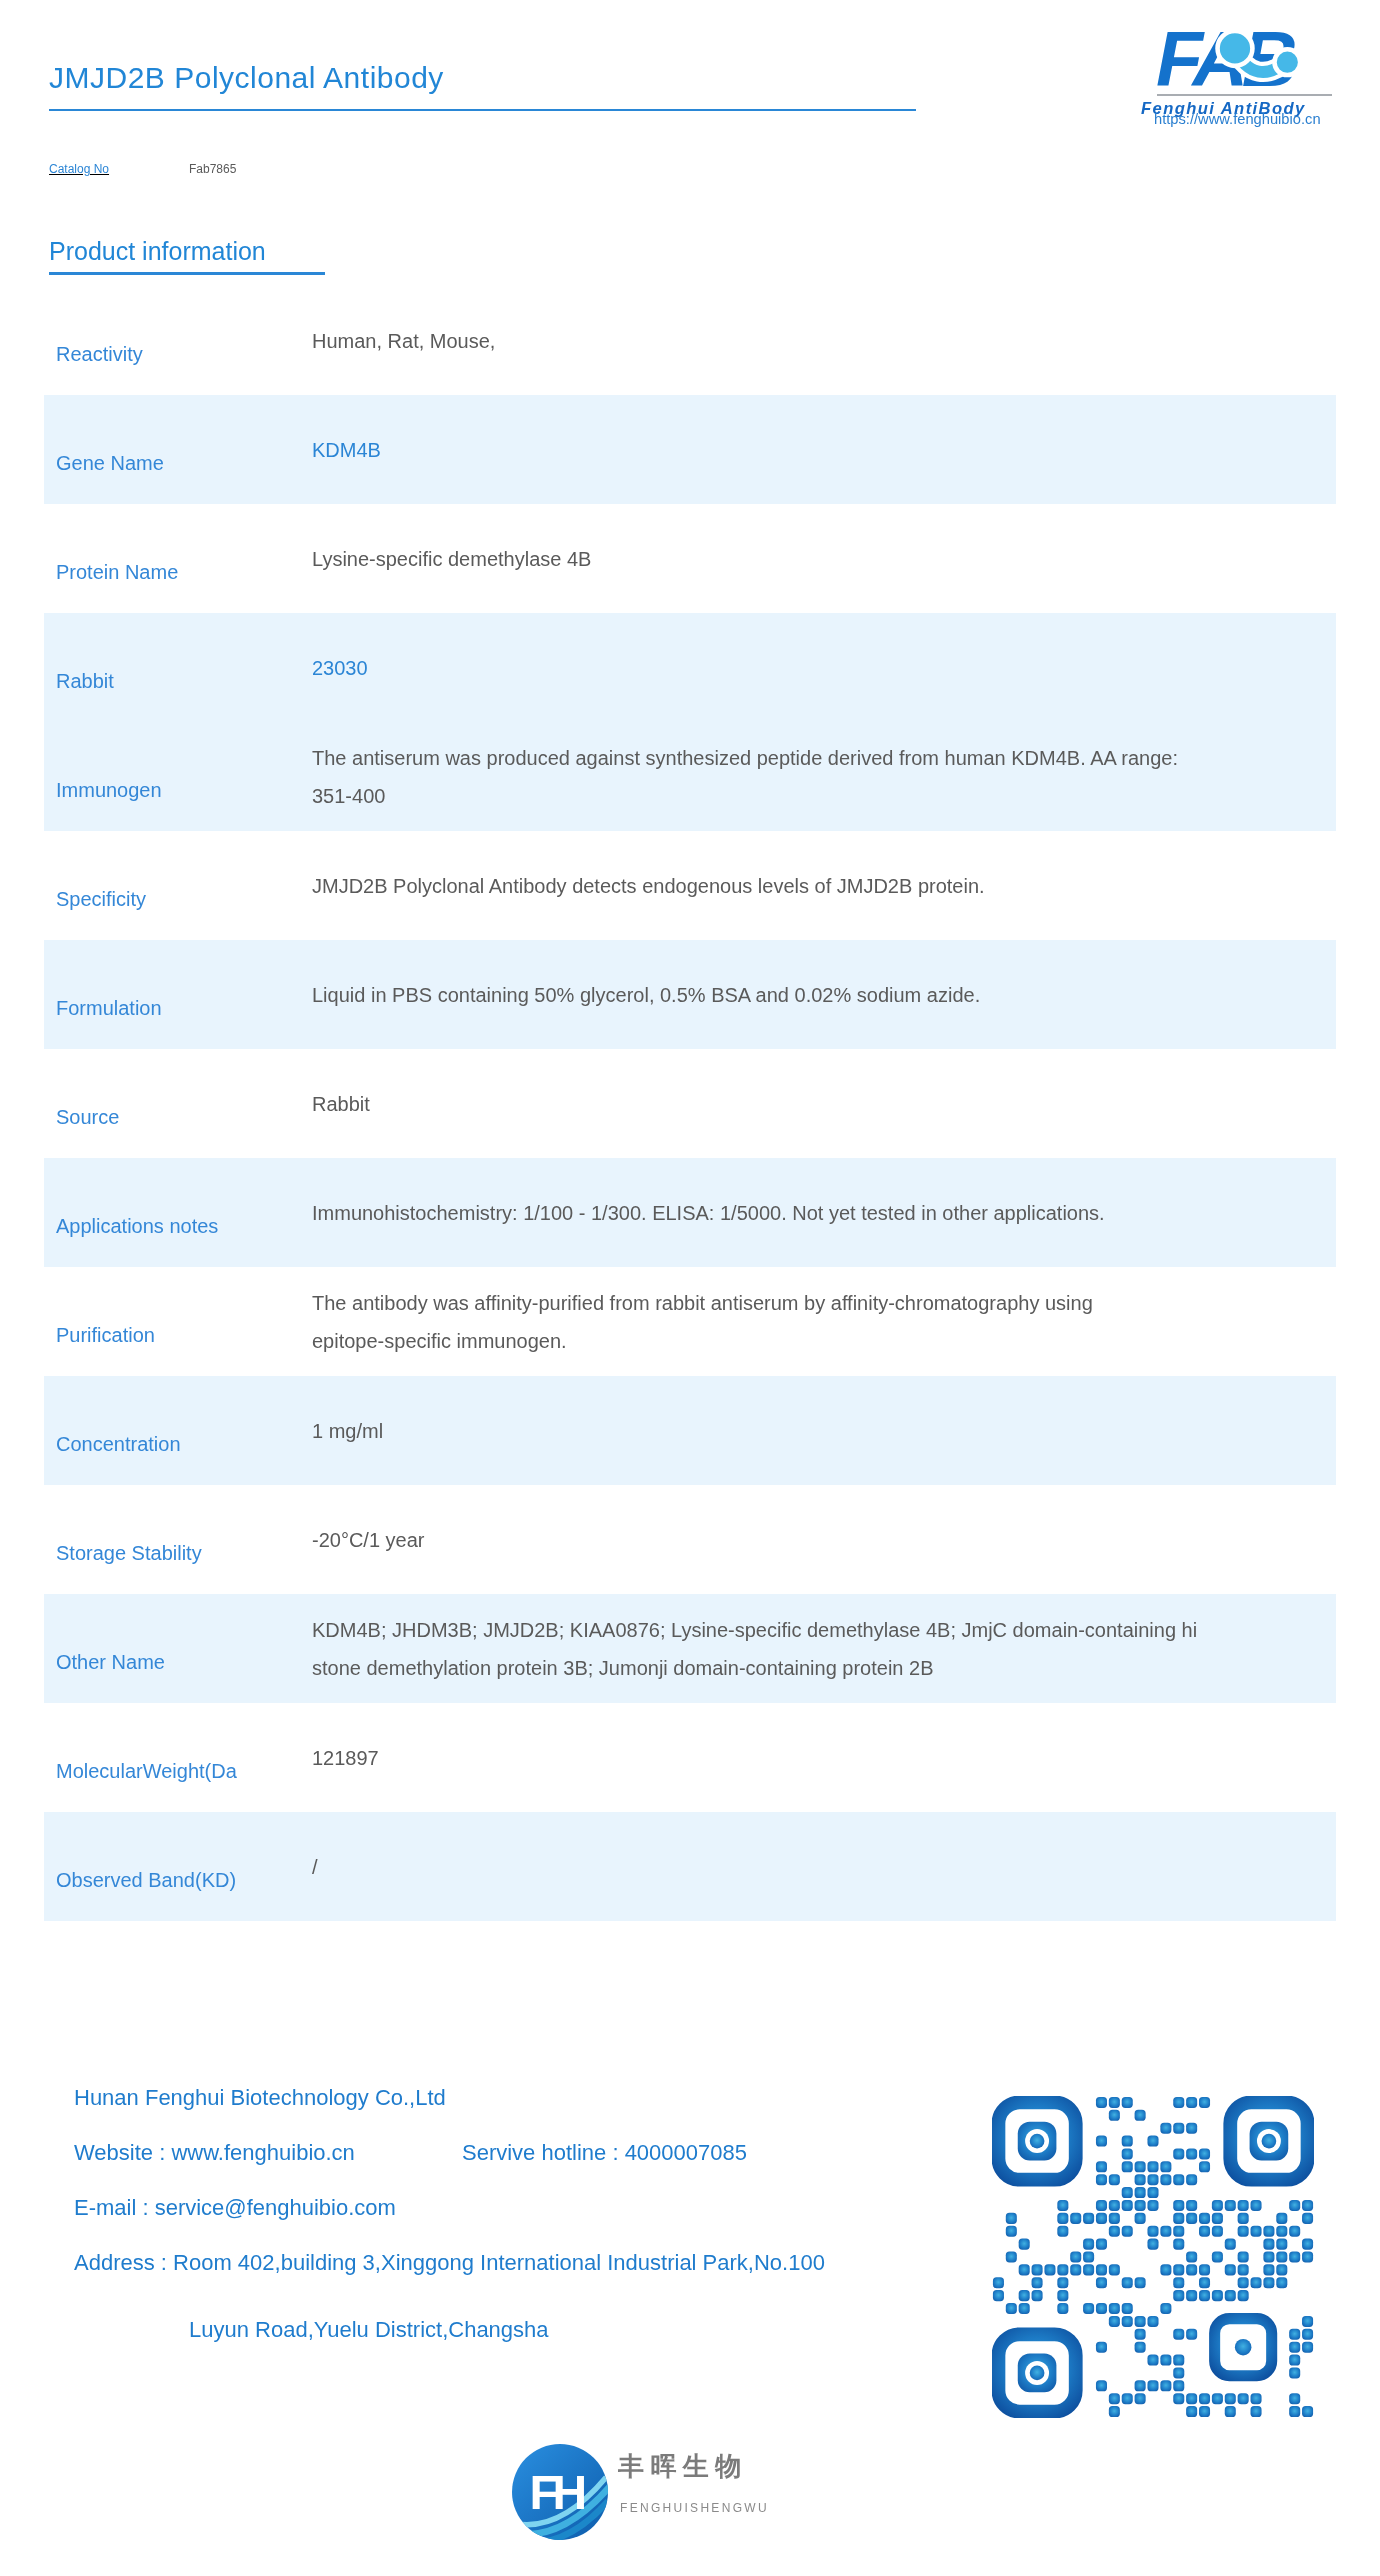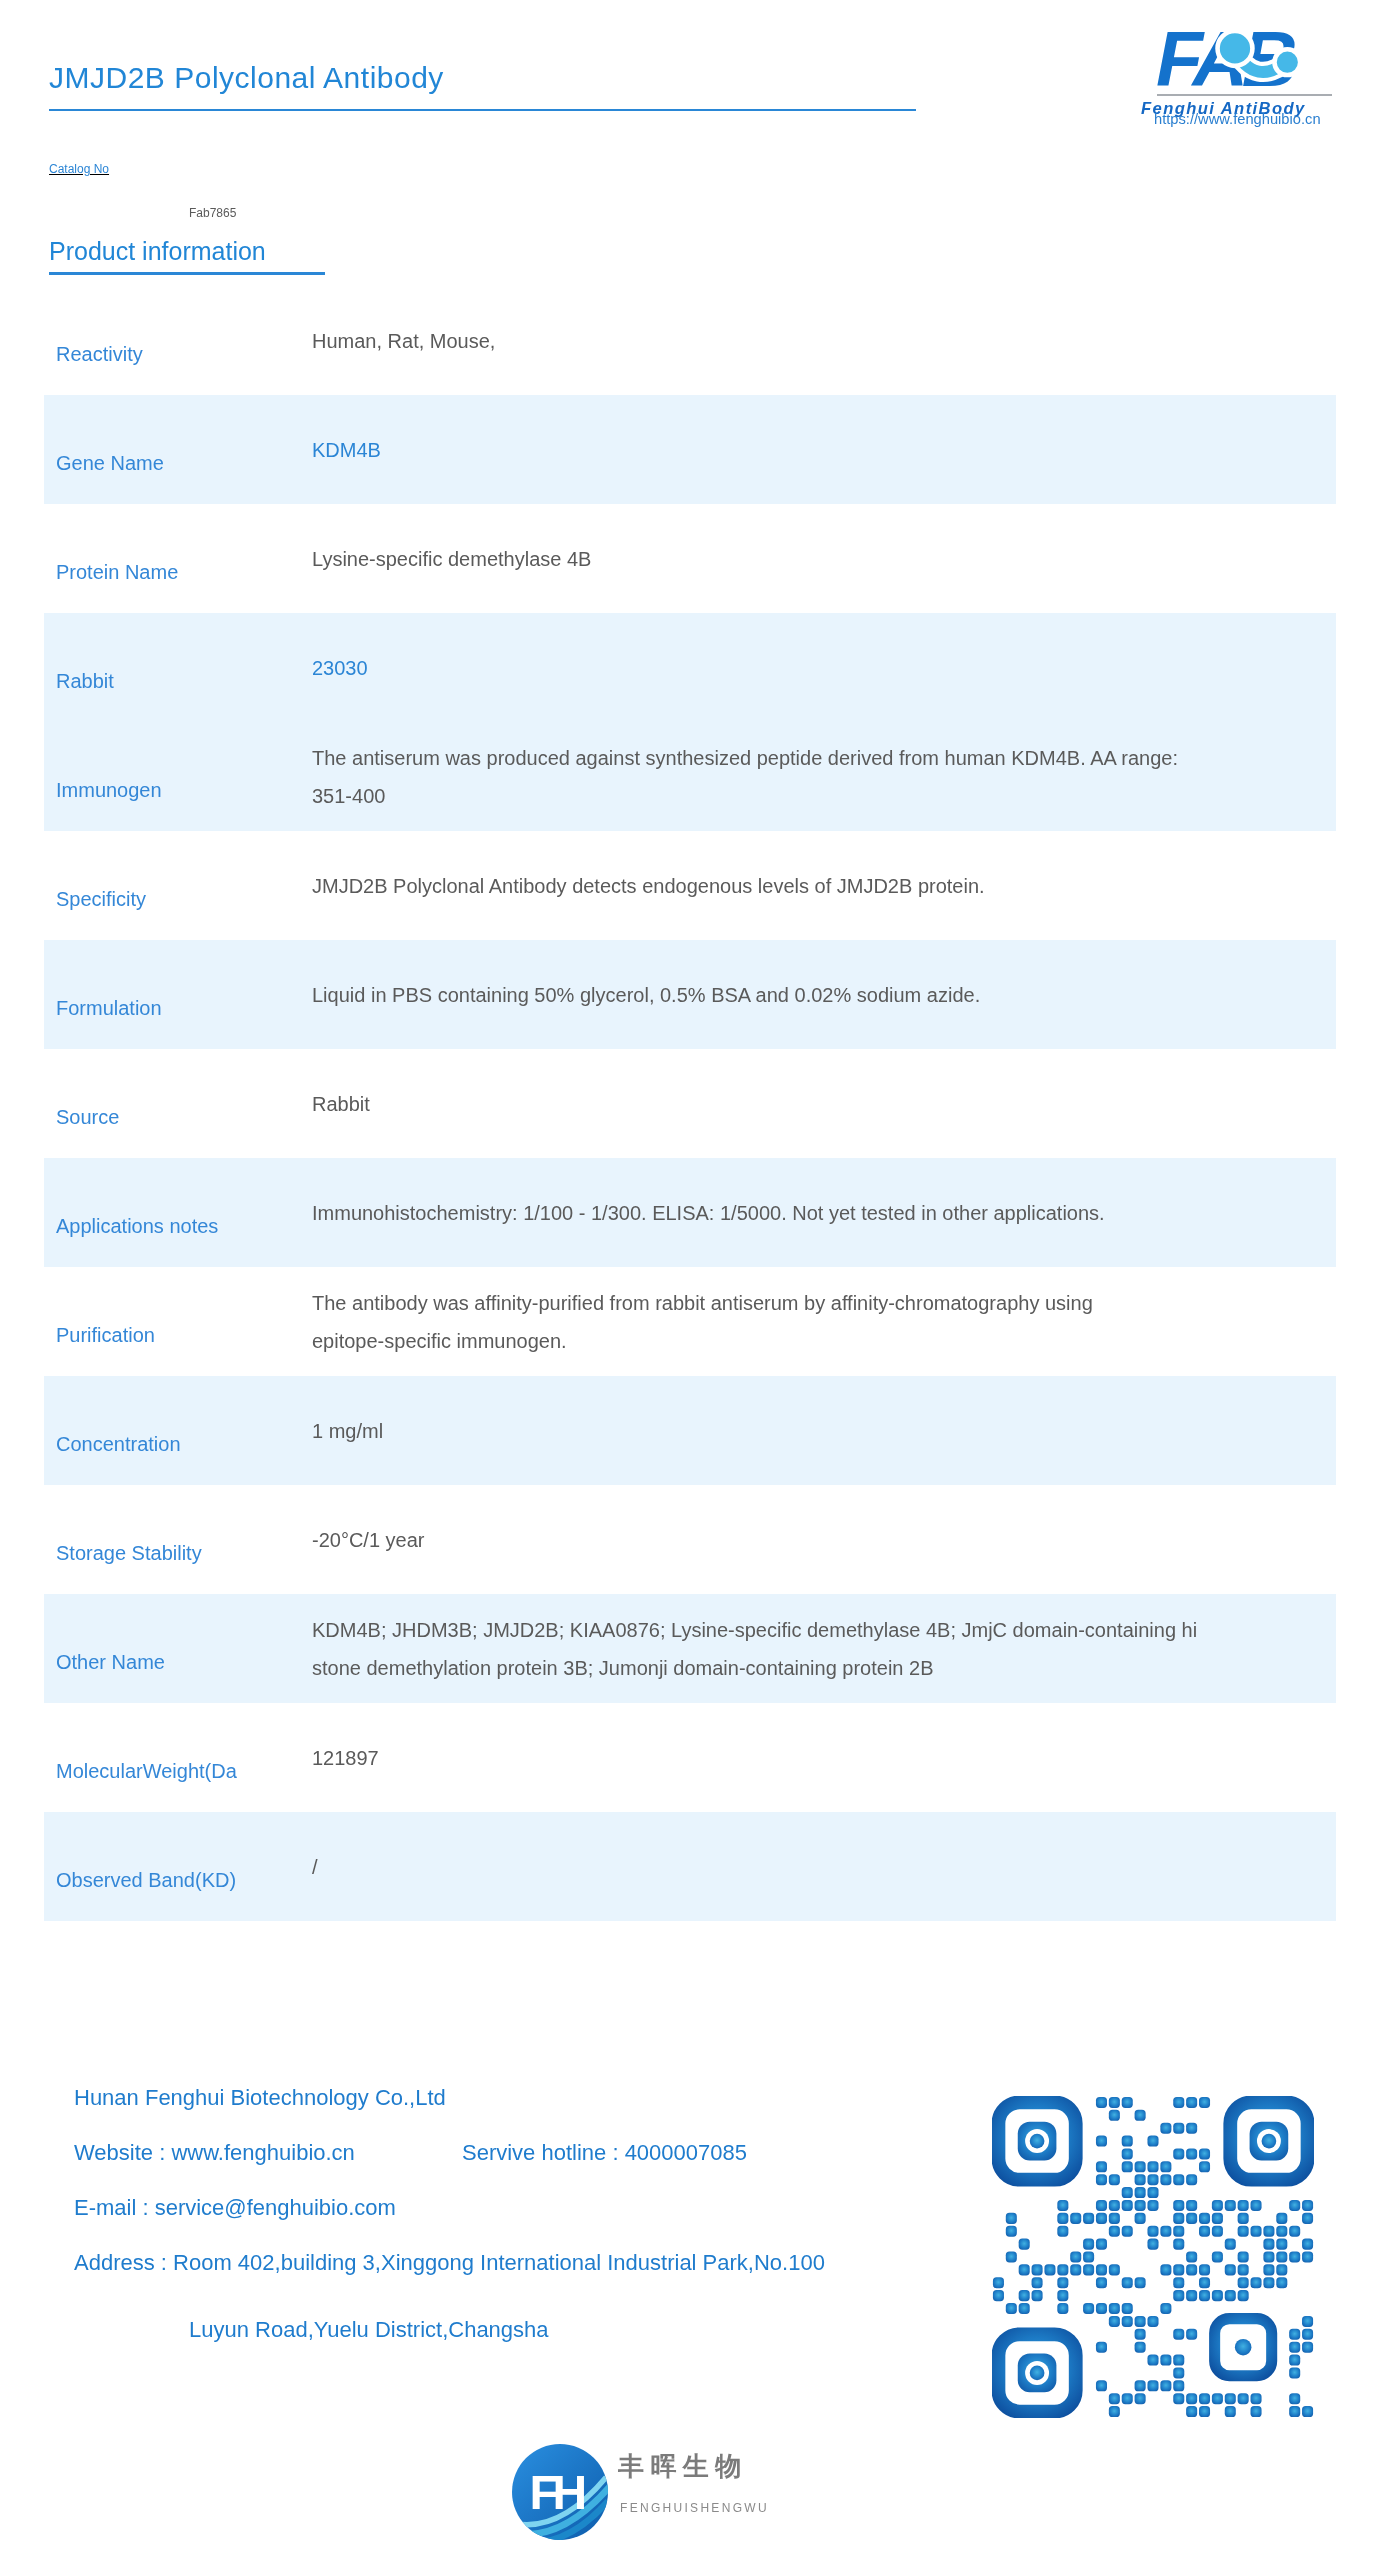--- a/index.html
+++ b/index.html
@@ -5,21 +5,21 @@
   html,body{margin:0;padding:0;background:#fff;}
   body{width:1380px;height:2576px;position:relative;overflow:hidden;
        font-family:"Liberation Sans", sans-serif;}
   .abs{position:absolute;}
 
   
   .page-title{left:49px;top:61px;font-size:30px;color:#2186d6;font-weight:400;letter-spacing:0.5px;}
   .title-underline{left:49px;top:109px;width:867px;height:1.8px;background:#2a87d6;}
   .catalog-row{left:49px;top:162px;font-size:12px;text-decoration:underline;}
   .catalog-label{color:#2b85d5;}
-  .catalog-value{position:absolute;left:140px;top:0;color:#5a5a5a;white-space:nowrap;margin-top:44px;}
+  .catalog-value{position:absolute;left:140px;top:0;color:#5a5a5a;white-space:nowrap;}
 
   
   .fab-logo{left:1156px;top:18.4px;width:180px;}
   .fab-divider{left:1157px;top:94px;width:175px;height:1.8px;background:#a9adb2;}
   .fab-brand{left:1141px;top:99px;width:177px;font-size:16.6px;font-weight:bold;font-style:italic;
              color:#1568c4;letter-spacing:1.4px;white-space:nowrap;}
   .fab-url{left:1154px;top:111px;font-size:14.7px;color:#2a7fd0;white-space:nowrap;}
 
   
   .section-title{left:49px;top:237px;font-size:25px;color:#2186d6;}

